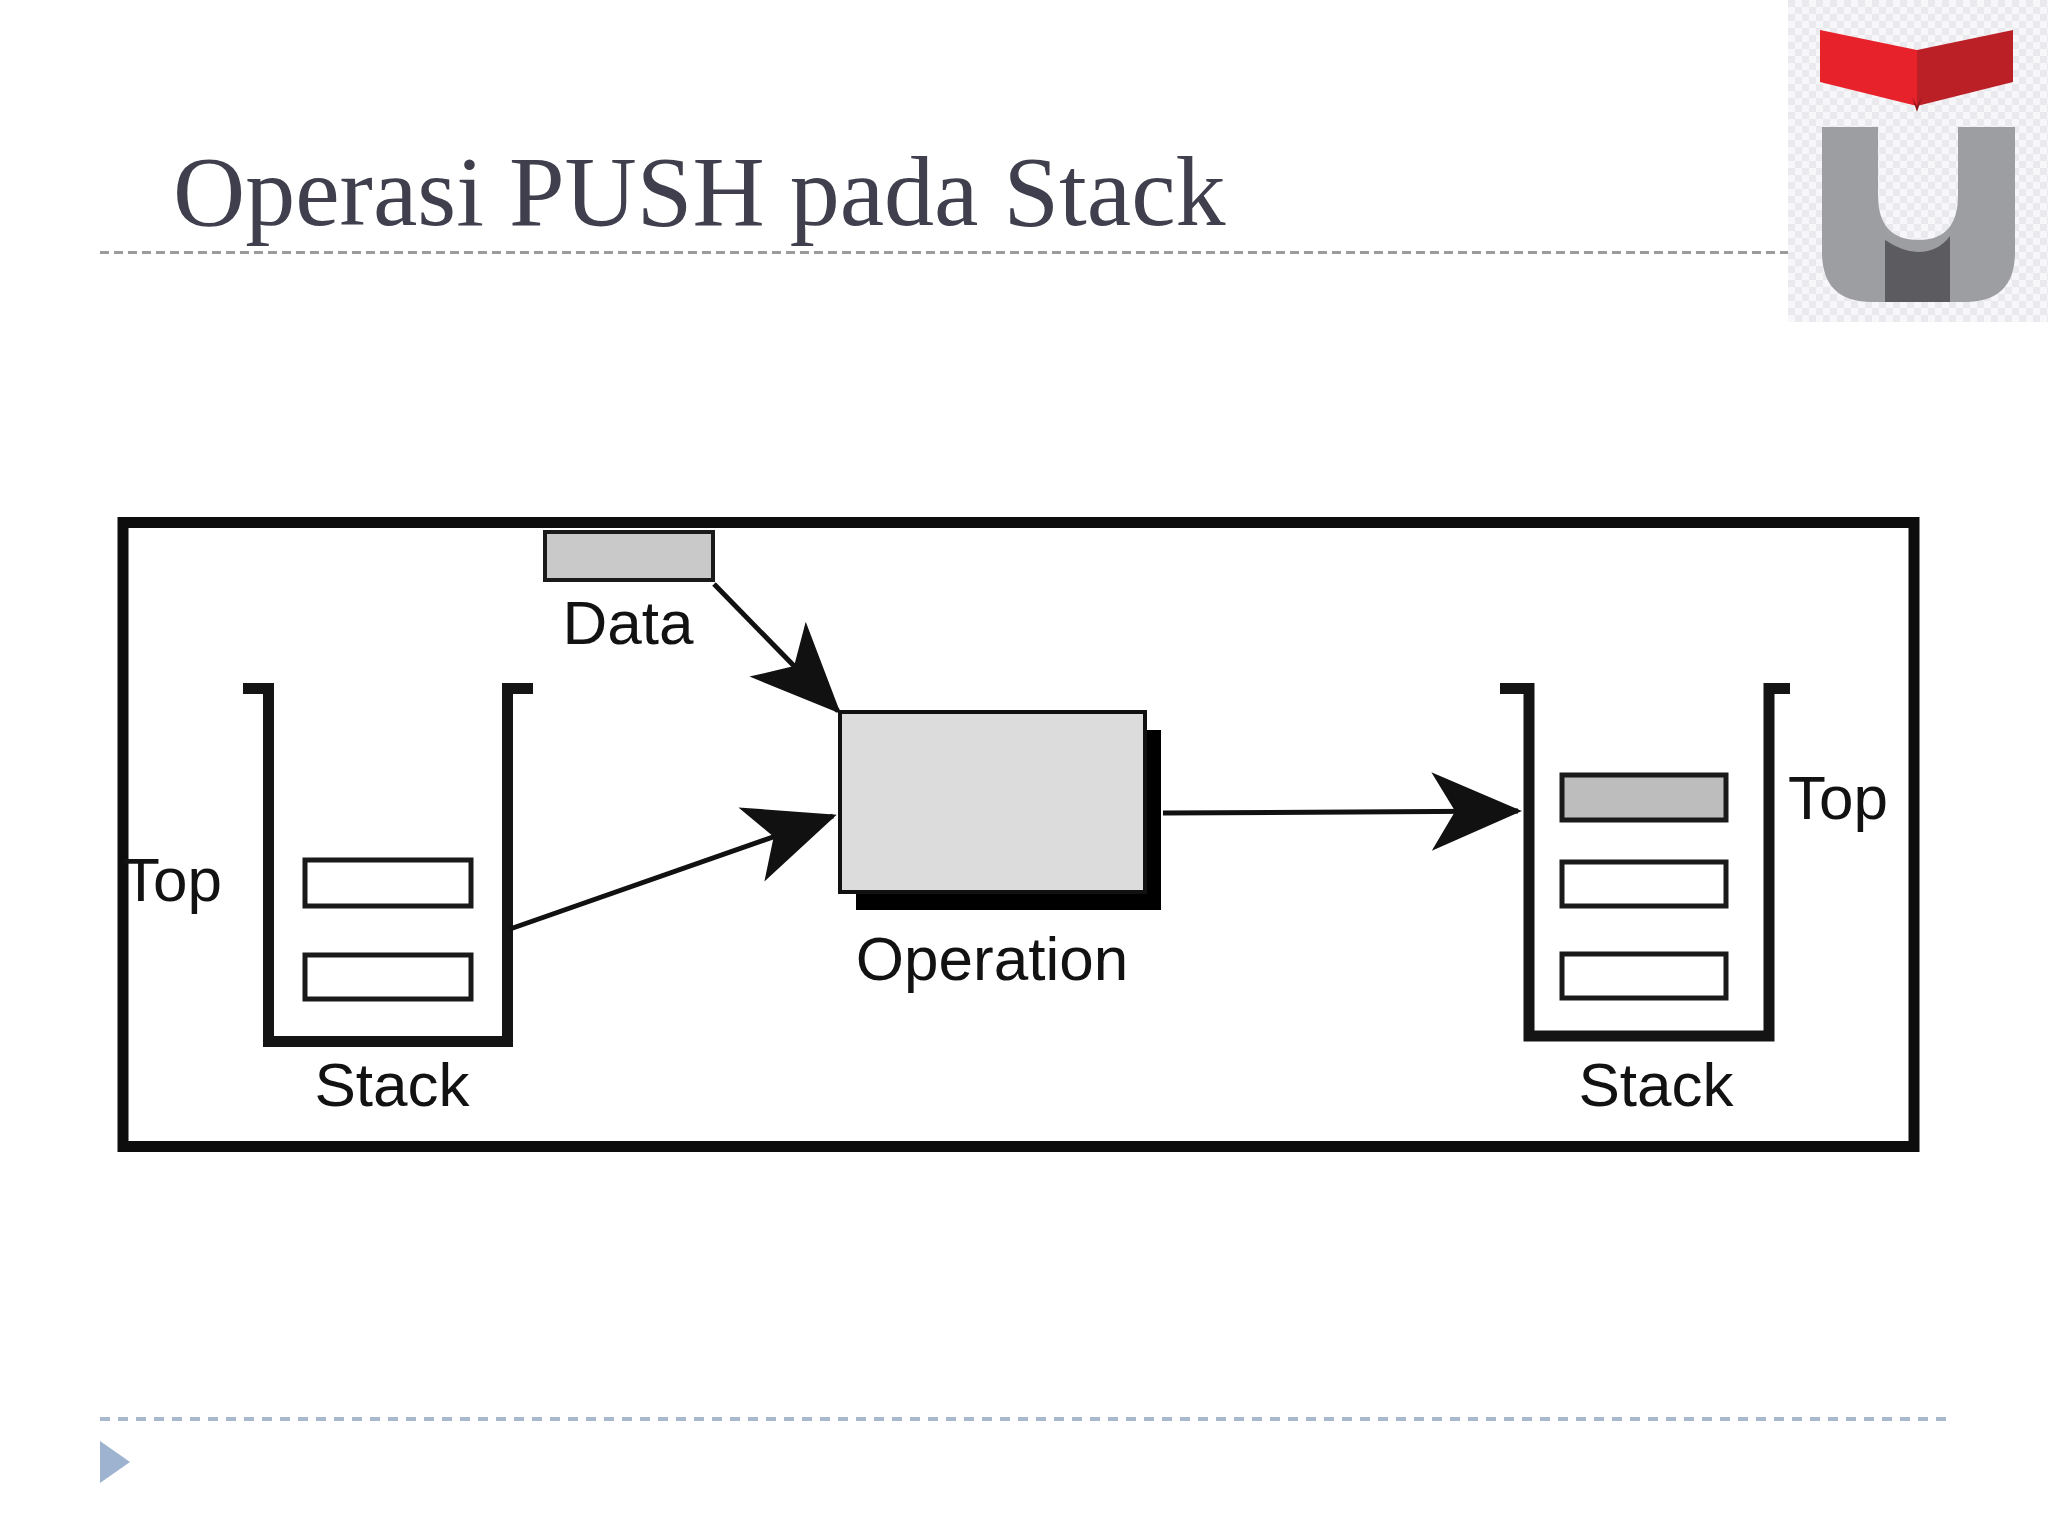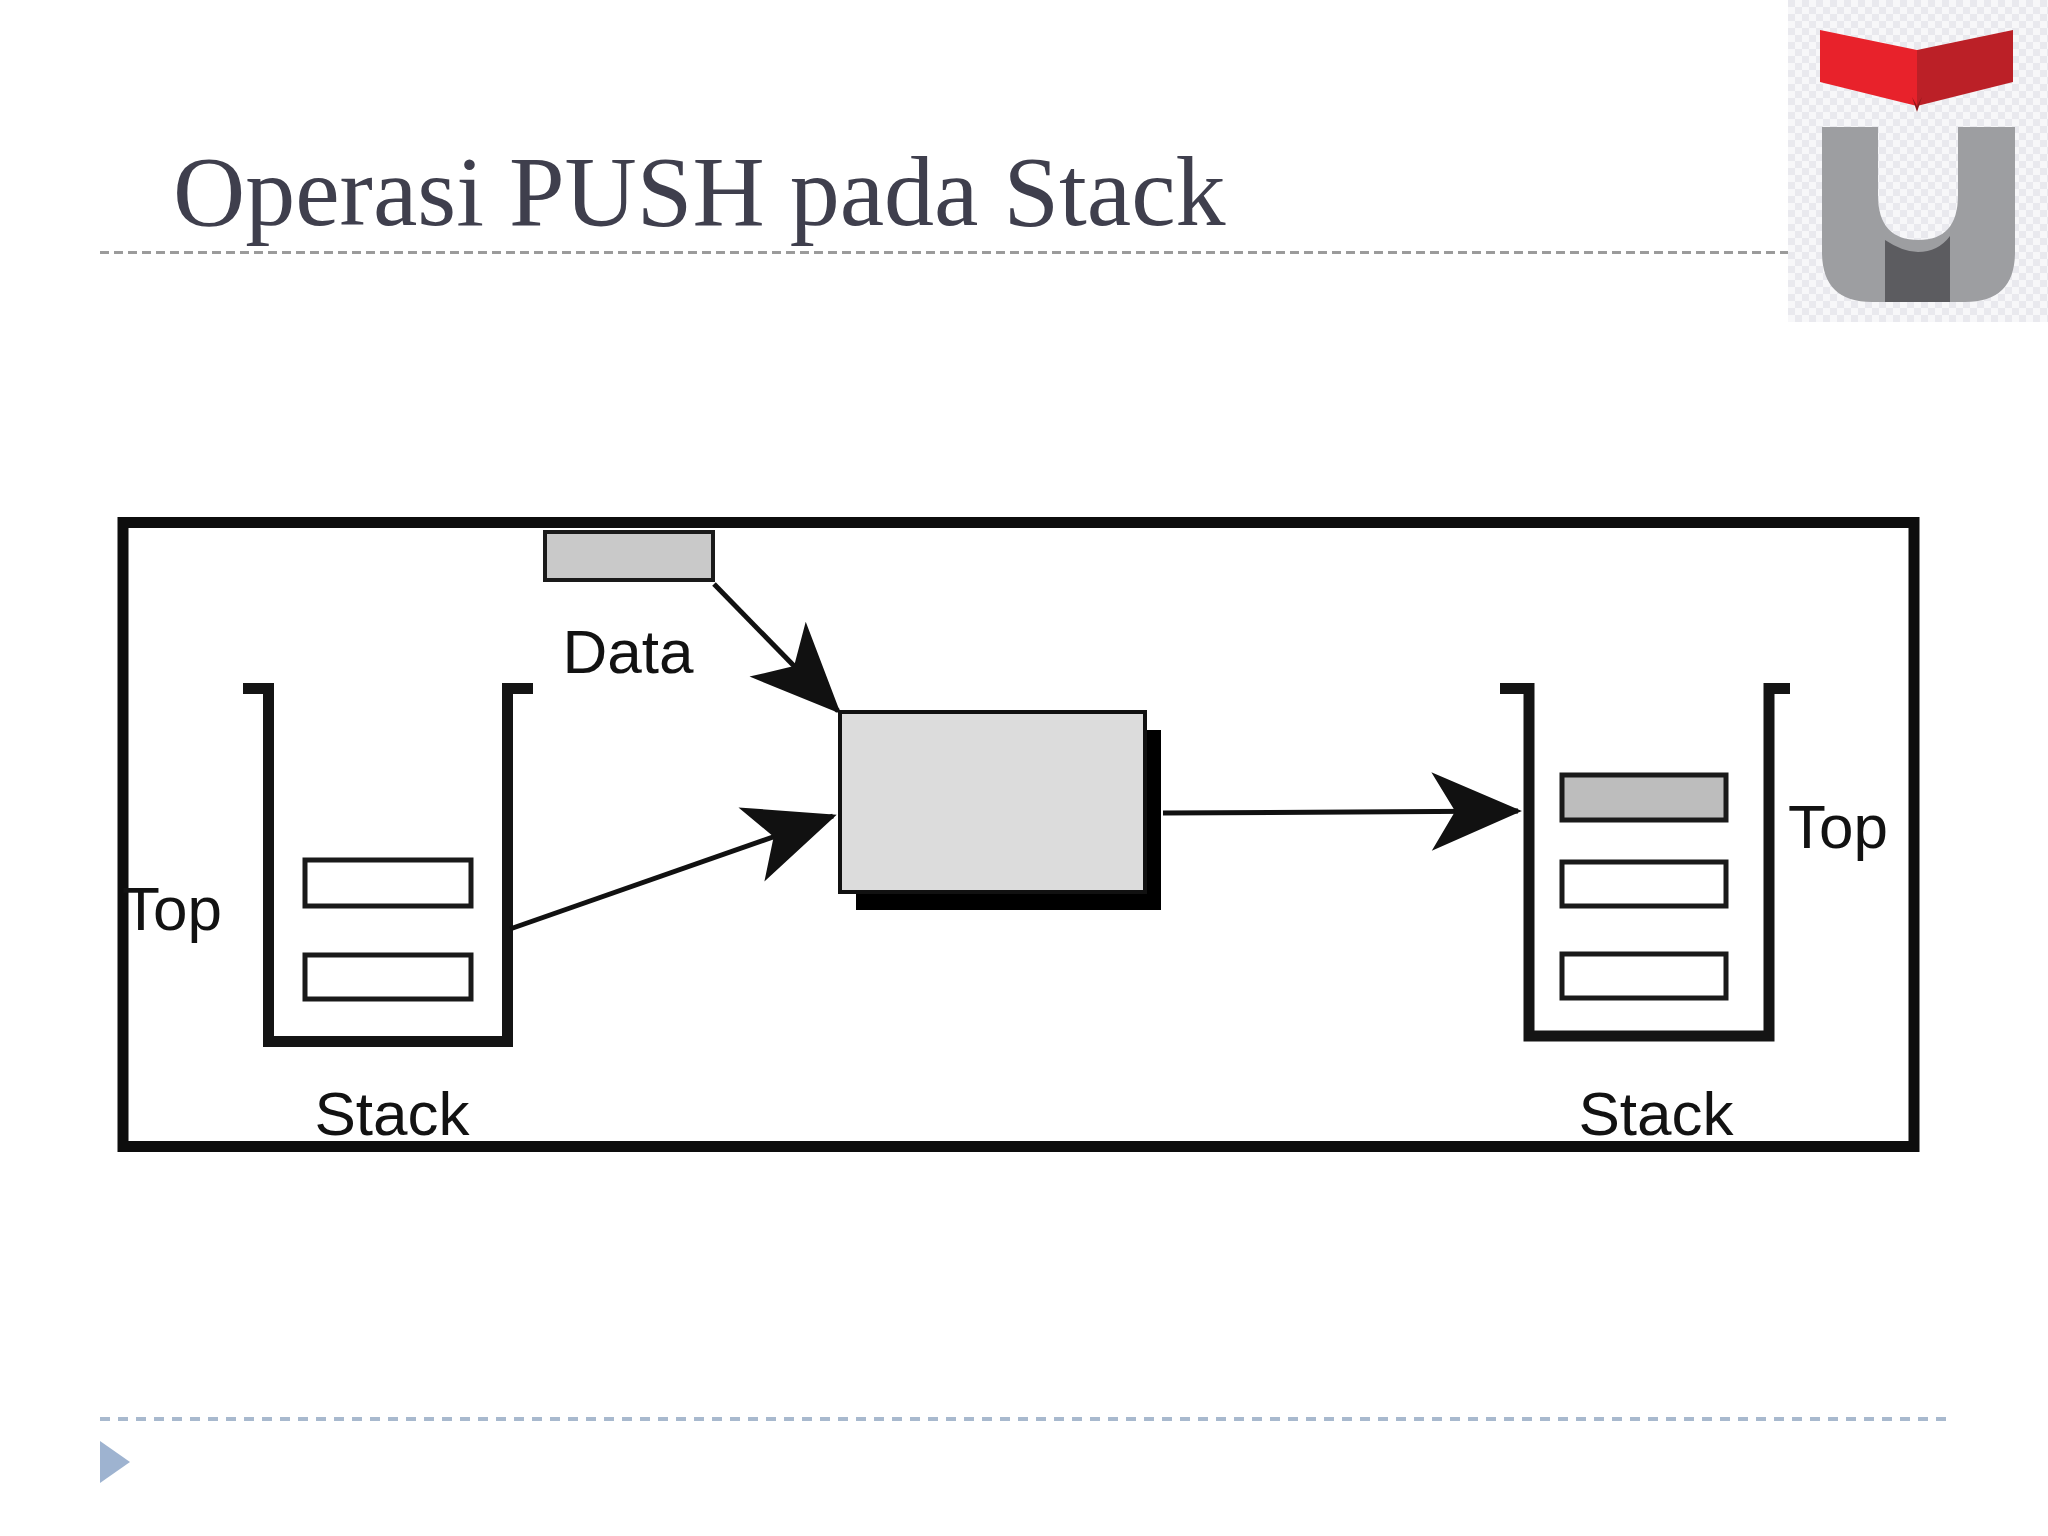--- a/index.html
+++ b/index.html
@@ -24,21 +24,20 @@
     background-image:repeating-conic-gradient(#f7f7f9 0% 25%, #e9e9ee 0% 50%);
     background-size:14px 14px;
   }
   .logo-panel svg{position:absolute;left:0;top:0;}
   
   .diagram-svg{position:absolute;left:0;top:0;}
   .dlabel{
     position:absolute;color:#121212;font-size:62px;line-height:1.1;
     display:flex;align-items:center;justify-content:center;
     white-space:nowrap;
-    margin-top:29px;
   }
   .push-label{left:840px;top:712px;width:305px;height:180px;}
   .data-label{left:528px;top:588px;width:200px;height:70px;}
   .operation-label{left:792px;top:922px;width:400px;height:74px;}
   .top-left-label{left:122px;top:840px;width:160px;height:80px;justify-content:flex-start;}
   .stack-left-label{left:292px;top:1048px;width:200px;height:74px;}
   .top-right-label{left:1788px;top:758px;width:160px;height:80px;justify-content:flex-start;}
   .stack-right-label{left:1556px;top:1048px;width:200px;height:74px;}
   
   .footer-rule{
@@ -100,20 +99,21 @@
     <rect x="1562" y="775" width="164" height="45" fill="#bdbdbd" stroke="#1a1a1a" stroke-width="5"></rect>
     <rect x="1562" y="862" width="164" height="44" fill="#ffffff" stroke="#1a1a1a" stroke-width="5"></rect>
     <rect x="1562" y="954" width="164" height="44" fill="#ffffff" stroke="#1a1a1a" stroke-width="5"></rect>
 
     <line x1="714" y1="584" x2="838" y2="711" stroke="#111111" stroke-width="5" marker-end="url(#ah)"></line>
     <line x1="510" y1="929" x2="833" y2="816" stroke="#111111" stroke-width="5" marker-end="url(#ah)"></line>
     <line x1="1163" y1="813" x2="1518" y2="811" stroke="#111111" stroke-width="5" marker-end="url(#ah)"></line>
   </svg>
 
   <div class="dlabel data-label">Data</div>
+  <div class="dlabel operation-label">Operation</div>
   <div class="dlabel top-left-label">Top</div>
   <div class="dlabel stack-left-label">Stack</div>
   <div class="dlabel top-right-label">Top</div>
   <div class="dlabel stack-right-label">Stack</div>
 
   <div class="footer-rule"></div>
   <div class="footer-bullet"></div>
 
 </div>
 

